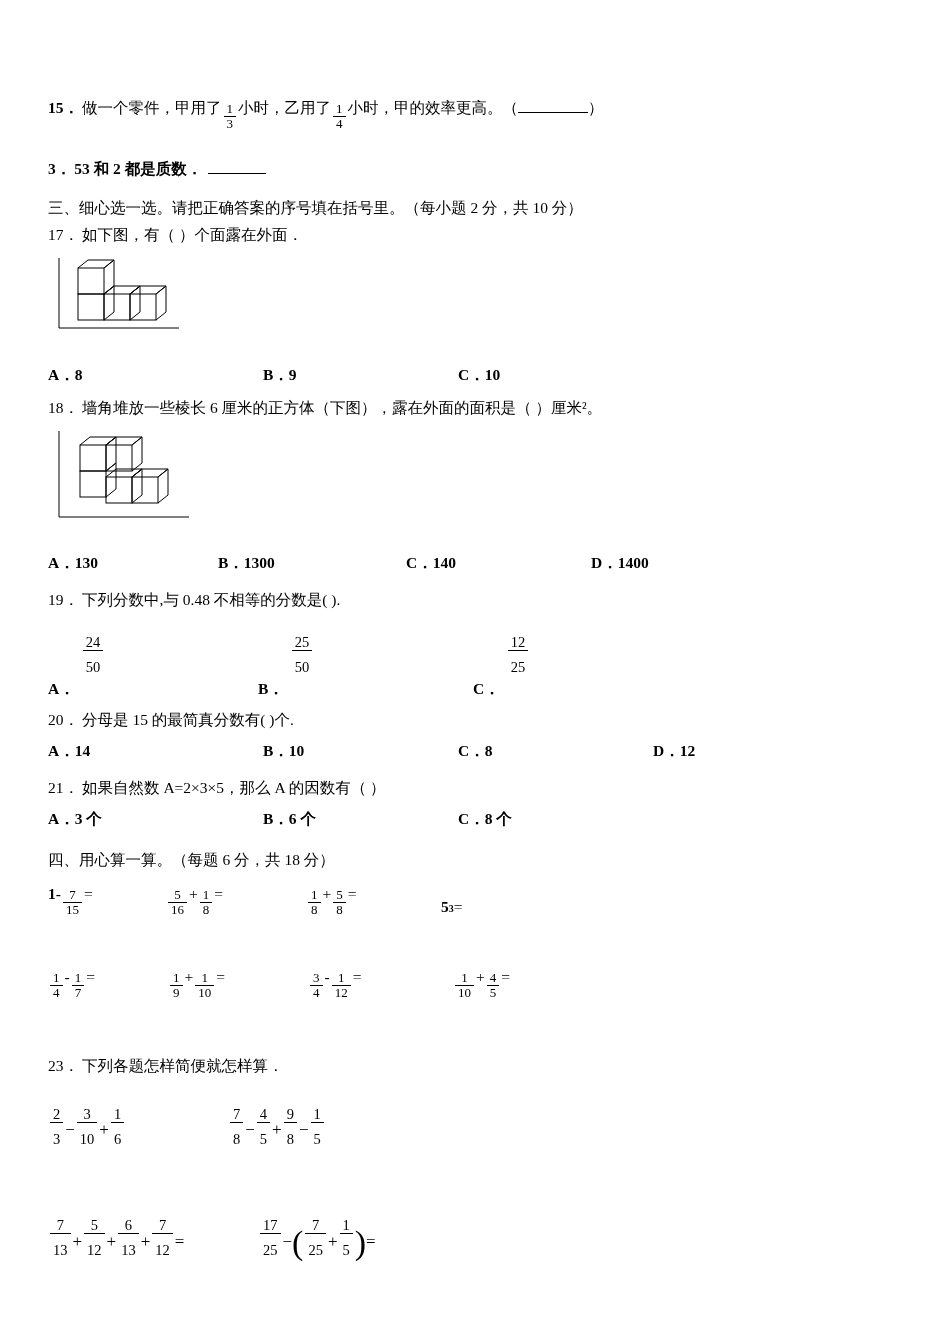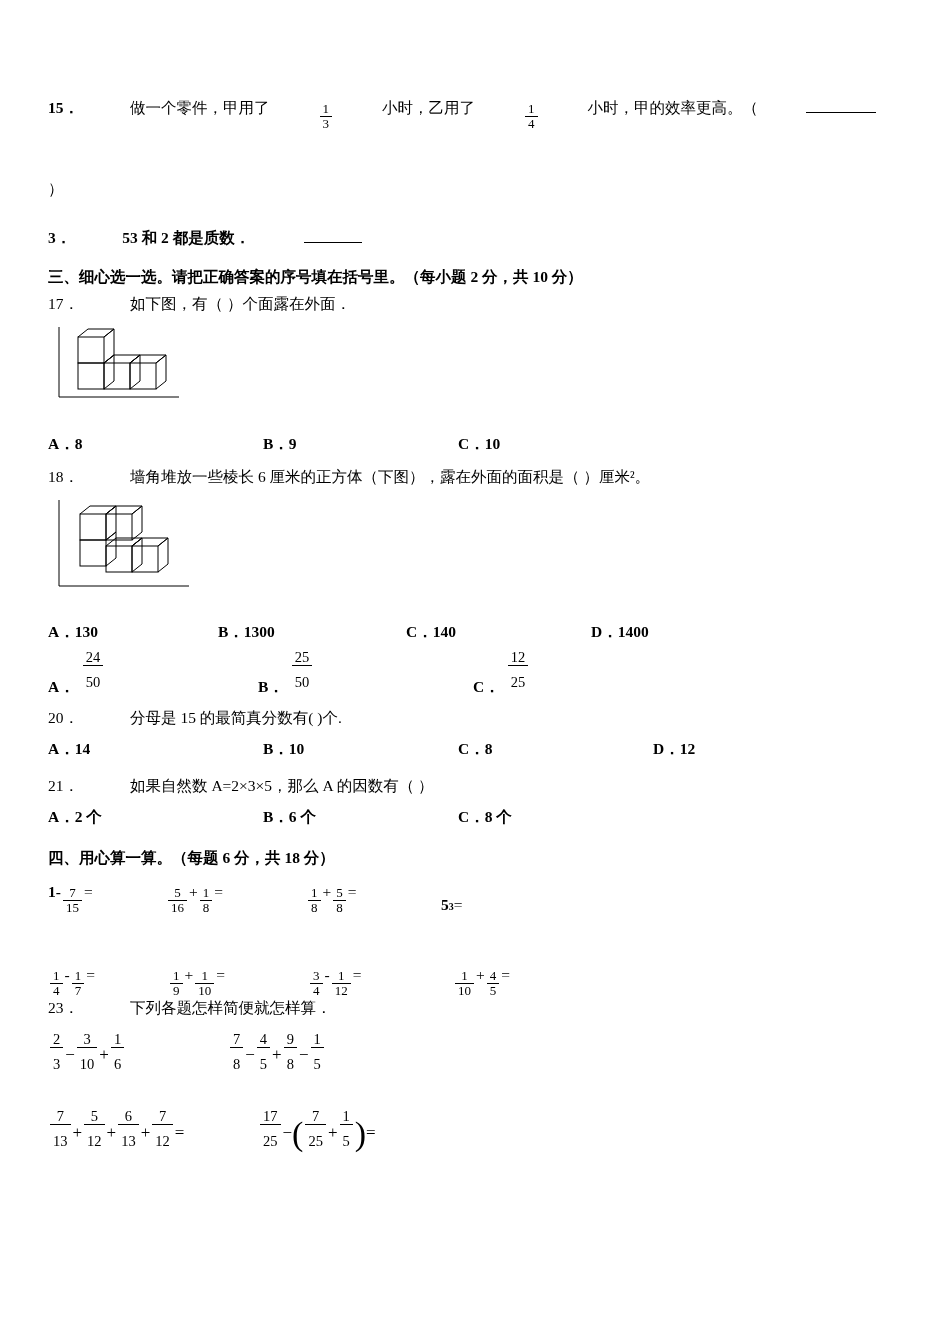--- a/index.html
+++ b/index.html
@@ -26,31 +26,30 @@
     position: absolute;
     left: 48px;
     top: 96px;
     width: 860px;
   }
   .qline {
     display: flex;
     align-items: baseline;
     flex-wrap: wrap;
     font-size: 15.5px;
-    gap: 48px;
   }
   .bold { font-weight: bold; }
   .num { margin-right: 3px; }
   .sect {
     font-size: 15.5px;
     font-weight: bold;
     margin: 14px 0 6px 0;
     font-family: "Liberation Sans", sans-serif;
   }
-  .sect-cn { font-family: "Liberation Serif", serif; font-weight: bold;}
+  .sect-cn { font-family: "Liberation Serif", serif; font-weight: normal;}
 
   
   .frac {
     display: inline-flex;
     flex-direction: column;
     align-items: center;
     vertical-align: middle;
     margin: 0 2px;
     font-size: 13px;
     line-height: 1.05;
@@ -120,21 +119,21 @@
     display: flex;
     align-items: center;
     font-size: 17px;
     margin: 12px 0 0 0;
   }
   .bigfrac {
     display: inline-flex;
     flex-direction: column;
     align-items: center;
     vertical-align: middle;
-    margin: 0 2px;
+    margin: 17px 2px;
     font-size: 14.5px;
     line-height: 1.12;
   }
   .bigfrac .top { padding: 0 3px; }
   .bigfrac .bot { padding: 8px 3px; border-top: 1px solid #000; }
   .paren-big {
     font-size: 34px;
     line-height: 0.8;
     font-weight: 300;
     position: relative;
@@ -256,20 +255,24 @@
         <span>B．</span><span>1300</span>
       </span>
       <span class="opt" style="width:185px;">
         <span>C．</span><span>140</span>
       </span>
       <span class="opt">
         <span>D．</span><span>1400</span>
       </span>
     </div>
 
+    <div class="qline" style="margin-top:16px;">
+      <span class="num">19．</span>
+      <span>下列分数中,与 0.48 不相等的分数是(        ).</span>
+    </div>
 
     <div class="choices-frac">
       <span class="opt" style="width:210px;">
         <span class="lab">A．</span>
         <span class="bigfrac">
           <span class="top">24</span>
           <span class="bot">50</span>
         </span>
       </span>
       <span class="opt" style="width:215px;">
@@ -306,21 +309,21 @@
         <span>D．</span><span>12</span>
       </span>
     </div>
 
     <div class="qline" style="margin-top:16px;">
       <span class="num">21．</span>
       <span>如果自然数 A=2×3×5，那么 A 的因数有（        ）</span>
     </div>
     <div class="choices bold-opt">
       <span class="opt opt-a">
-        <span>A．</span><span>2 个</span>
+        <span>A．</span><span>3 个</span>
       </span>
       <span class="opt opt-b">
         <span>B．</span><span>6 个</span>
       </span>
       <span class="opt opt-c">
         <span>C．</span><span>8 个</span>
       </span>
     </div>
 
     <div class="sect sect-cn" style="margin-top:20px;">四、用心算一算。（每题 6 分，共 18 分）</div>
@@ -410,21 +413,21 @@
         </span>
         <span>+</span>
         <span class="frac">
           <span class="top">4</span>
           <span class="bot">5</span>
         </span>
         <span>=</span>
       </span>
     </div>
 
-    <div class="qline" style="">
+    <div class="qline" style="margin-top:56px;">
       <span class="num">23．</span>
       <span>下列各题怎样简便就怎样算．</span>
     </div>
 
     <div class="simp-row">
       <span style="display:flex;align-items:center;width:180px;">
         <span class="bigfrac">
           <span class="top">2</span>
           <span class="bot">3</span>
         </span>

